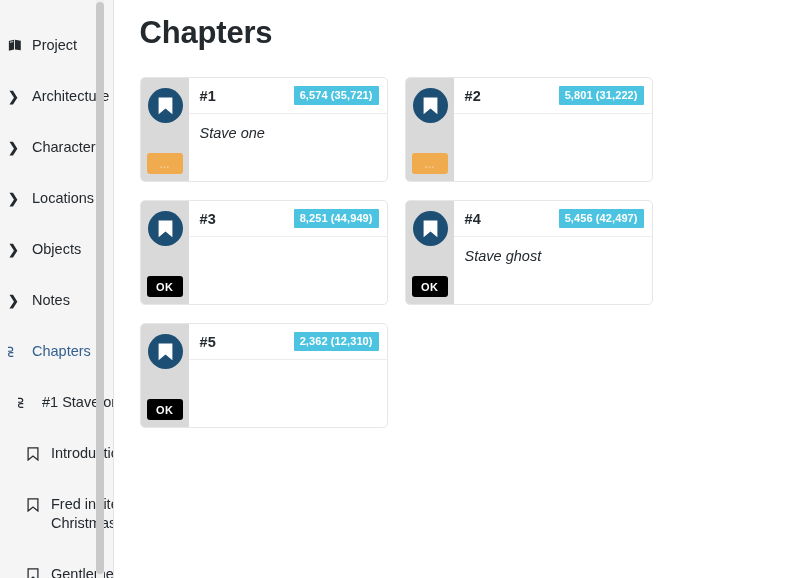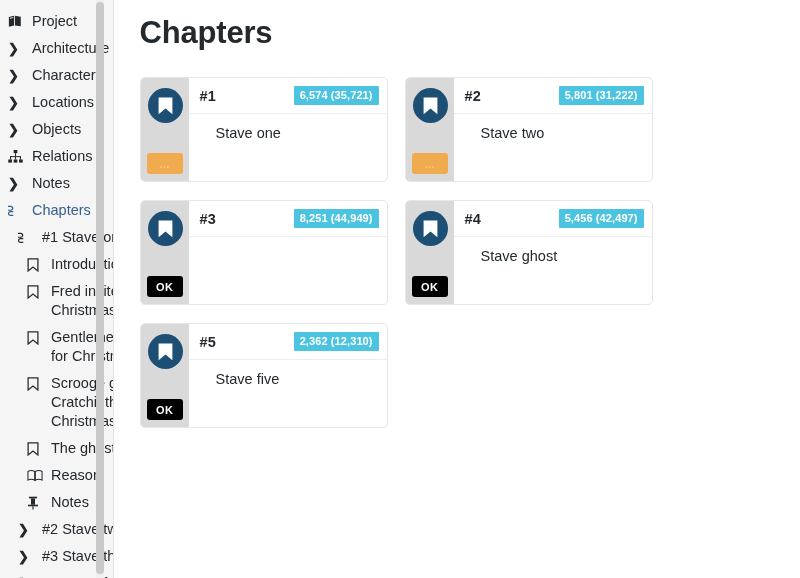--- a/index.html
+++ b/index.html
@@ -30,20 +30,21 @@
     padding-right: 16px;
   }
   .tree-row {
     display: flex;
     align-items: flex-start;
     padding: 4px 6px 4px 8px;
     line-height: 19px;
     font-size: 14.5px;
     color: #24292e;
     cursor: pointer;
+    margin-top: 24px;
   }
   .tree-row .lbl { flex: 1 1 auto; }
   .tree-ind-1 { padding-left: 8px; }
   .tree-ind-2 { padding-left: 18px; }
   .tree-ind-3 { padding-left: 27px; }
   .marker {
     flex: 0 0 auto;
     width: 20px;
     display: inline-flex;
     justify-content: flex-start;
@@ -151,24 +152,25 @@
     background: #4cc3e0;
     color: #ffffff;
     font-size: 11px;
     font-weight: bold;
     border-radius: 1px;
     padding: 3px 6px 4px 6px;
     letter-spacing: 0.1px;
     white-space: nowrap;
   }
   .card-title {
-    padding: 10px 11px 0 27px;
+    padding: 10px 11px 0 11px;
     font-size: 14.5px;
     color: #24292e;
     line-height: 18px;
+    font-style: italic;
   }
 </style>
 </head>
 <body>
 
 <div id="app">
 
   <div id="sidebar">
     <div id="sidebar-scroll">
         <div class="tree-row tree-ind-1">
@@ -196,36 +198,20 @@
           <span class="marker">
             <span class="chev">❯</span>
           </span>
           <span class="lbl">Locations</span>
         </div>
         <div class="tree-row tree-ind-1">
           <span class="marker">
             <span class="chev">❯</span>
           </span>
           <span class="lbl">Objects</span>
-        </div>
-        <div class="tree-row tree-ind-1">
-          <span class="marker ico">
-            <svg width="15" height="13" viewBox="0 0 16 14">
-              <rect x="6" y="0" width="4" height="3.4" fill="#24292e"></rect>
-              <rect x="0.2" y="10.2" width="4" height="3.4" fill="#24292e"></rect>
-              <rect x="6" y="10.2" width="4" height="3.4" fill="#24292e"></rect>
-              <rect x="11.8" y="10.2" width="4" height="3.4" fill="#24292e"></rect>
-              <rect x="7.5" y="3.4" width="1.1" height="3.6" fill="#24292e"></rect>
-              <rect x="2.1" y="6.6" width="11.8" height="1.1" fill="#24292e"></rect>
-              <rect x="2.1" y="6.6" width="1.1" height="3.7" fill="#24292e"></rect>
-              <rect x="7.5" y="6.6" width="1.1" height="3.7" fill="#24292e"></rect>
-              <rect x="12.8" y="6.6" width="1.1" height="3.7" fill="#24292e"></rect>
-            </svg>
-          </span>
-          <span class="lbl">Relations</span>
         </div>
         <div class="tree-row tree-ind-1">
           <span class="marker">
             <span class="chev">❯</span>
           </span>
           <span class="lbl">Notes</span>
         </div>
         <div class="tree-row tree-ind-1 row-accent">
           <span class="marker">
             <span class="chev" style="font-size:12px;">⫔</span>
@@ -348,21 +334,20 @@
                 <path d="M0.6 0.6 h13.8 v16.6 l-6.9 -5.6 l-6.9 5.6 z" fill="#ffffff"></path>
               </svg>
             </div>
             <div class="status-chip status-wip">...</div>
           </div>
           <div class="card-body">
             <div class="card-head">
               <span class="card-num">#2</span>
               <span class="count-chip">5,801 (31,222)</span>
             </div>
-            <div class="card-title">Stave two</div>
           </div>
         </div>
         <div class="card">
           <div class="card-aside">
             <div class="badge-circle">
               <svg width="15" height="18" viewBox="0 0 15 18">
                 <path d="M0.6 0.6 h13.8 v16.6 l-6.9 -5.6 l-6.9 5.6 z" fill="#ffffff"></path>
               </svg>
             </div>
             <div class="status-chip status-ok">OK</div>
@@ -398,19 +383,18 @@
                 <path d="M0.6 0.6 h13.8 v16.6 l-6.9 -5.6 l-6.9 5.6 z" fill="#ffffff"></path>
               </svg>
             </div>
             <div class="status-chip status-ok">OK</div>
           </div>
           <div class="card-body">
             <div class="card-head">
               <span class="card-num">#5</span>
               <span class="count-chip">2,362 (12,310)</span>
             </div>
-            <div class="card-title">Stave five</div>
           </div>
         </div>
       </div>
   </div>
 
 </div>
 
 </body></html>

